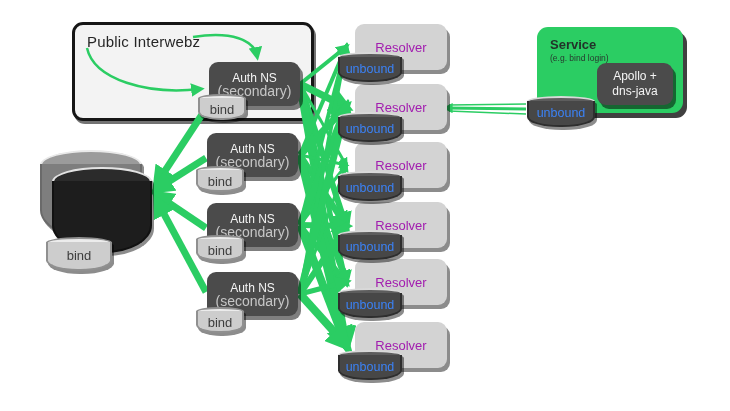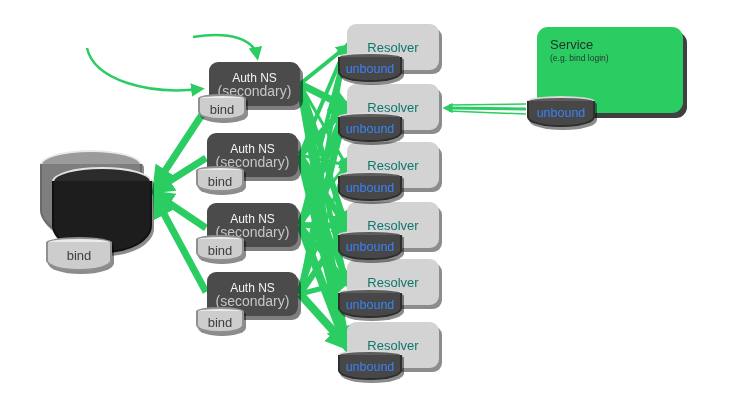--- a/index.html
+++ b/index.html
@@ -12,26 +12,26 @@
   .round{border-radius:9px;}
 
   .panel{background:#f3f3f3;border:3px solid #161616;border-radius:11px;z-index:1;
          box-shadow:2px 3px 0 rgba(0,0,0,.55);justify-content:flex-start;align-items:flex-start;}
   .panel-label{position:absolute;left:12px;top:8px;font-size:15px;color:#262626;letter-spacing:.2px;}
 
   .darkbox{background:#4b4b4b;color:#f4f4f4;box-shadow:3px 4px 0 rgba(0,0,0,.5);}
   .darkbox .t1{font-size:12px;line-height:15px;}
   .darkbox .t2{font-size:14px;color:#c6c6c6;line-height:11px;}
 
-  .lightbox{background:#d3d3d3;color:#0f766e;box-shadow:3px 4px 0 rgba(0,0,0,.45);}
+  .lightbox{background:#d3d3d3;color:#a21caf;box-shadow:3px 4px 0 rgba(0,0,0,.45);margin-left:8px;}
   .lightbox .t1{font-size:13px;}
 
   .svcbox{background:#2bcd63;border-radius:11px;box-shadow:4px 5px 0 rgba(0,0,0,.75);
           justify-content:flex-start;align-items:flex-start;}
-  .svc-title{position:absolute;left:13px;top:10px;font-size:13px;color:#22332a;font-weight:normal;}
+  .svc-title{position:absolute;left:13px;top:10px;font-size:13px;color:#22332a;font-weight:bold;}
   .svc-sub{position:absolute;left:13px;top:26px;font-size:8.5px;color:#28392f;}
 
   
   .cyl{position:absolute;z-index:4;filter:drop-shadow(2px 3px 0 rgba(0,0,0,.45));}
   .cyl-top{position:absolute;left:0;right:0;top:0;height:34%;border-radius:50%;box-sizing:border-box;}
   .cyl-body{position:absolute;left:0;right:0;top:16%;bottom:0;box-sizing:border-box;
             border-radius:0 0 48% 48% / 0 0 38% 38%;}
   .cyl-label{position:absolute;left:0;right:0;top:32%;text-align:center;z-index:2;}
 
   .cyl.light .cyl-top{background:#ececec;border:2px solid #909090;}
@@ -49,20 +49,23 @@
   .cyl.stealth .cyl-body{background:#1d1d1d;border:2px solid #111;border-top:none;}
   .cyl.stealth .cyl-label{color:#ececec;font-size:13px;line-height:16px;top:36%;}
 
   #edge-layer{position:absolute;left:0;top:0;z-index:2;pointer-events:none;}
 </style>
 </head>
 <body>
 
 <div id="stage">
 
+  <div class="node panel" style="left:72px;top:22px;width:242px;height:99px;">
+    <span class="panel-label">Public Interwebz</span>
+  </div>
 
   <svg id="edge-layer" width="730" height="411" viewBox="0 0 730 411">
     <defs>
       <marker id="m" viewBox="0 0 10 10" refX="6.5" refY="5" markerWidth="3.4" markerHeight="3.4" orient="auto">
         <path d="M0,0L10,5L0,10z" fill="#2bcd63"></path>
       </marker>
       <marker id="mb" viewBox="0 0 10 10" refX="6.5" refY="5" markerWidth="5.5" markerHeight="5.5" orient="auto">
         <path d="M0,0L10,5L0,10z" fill="#2bcd63"></path>
       </marker>
     </defs>
@@ -206,19 +209,23 @@
   <div class="cyl dark" style="left:338px;top:350px;width:64px;height:30px;">
     <div class="cyl-top"></div>
     <div class="cyl-body"></div>
     <span class="cyl-label">unbound</span>
   </div>
 
   <div class="node svcbox" style="left:537px;top:27px;width:146px;height:86px;">
     <span class="svc-title">Service</span>
     <span class="svc-sub">(e.g. bind login)</span>
   </div>
+  <div class="node darkbox round" style="left:597px;top:63px;width:76px;height:42px;z-index:4;">
+    <span class="t1" style="font-size:12px">Apollo +</span>
+    <span class="t1" style="font-size:12px">dns-java</span>
+  </div>
   <div class="cyl dark" style="left:527px;top:96px;width:68px;height:31px;z-index:5;">
     <div class="cyl-top"></div>
     <div class="cyl-body"></div>
     <span class="cyl-label">unbound</span>
   </div>
 
 </div>
 
 </body></html>

